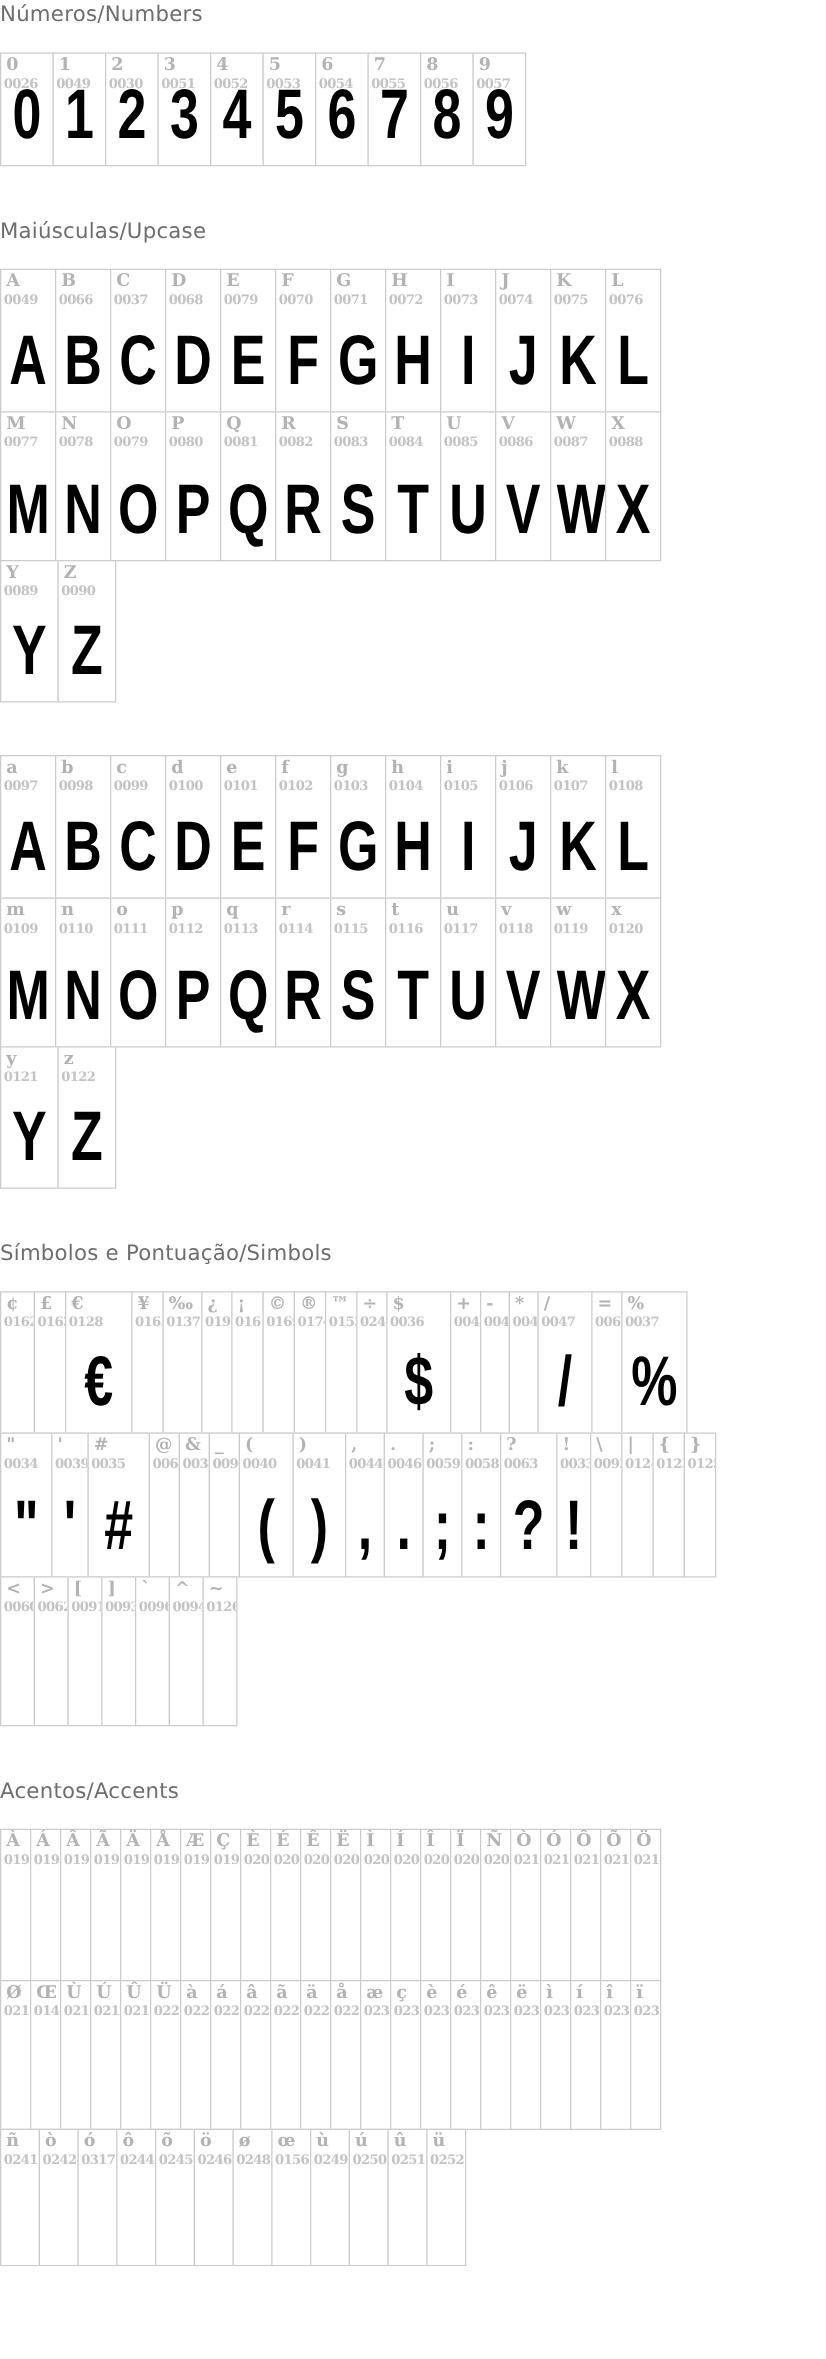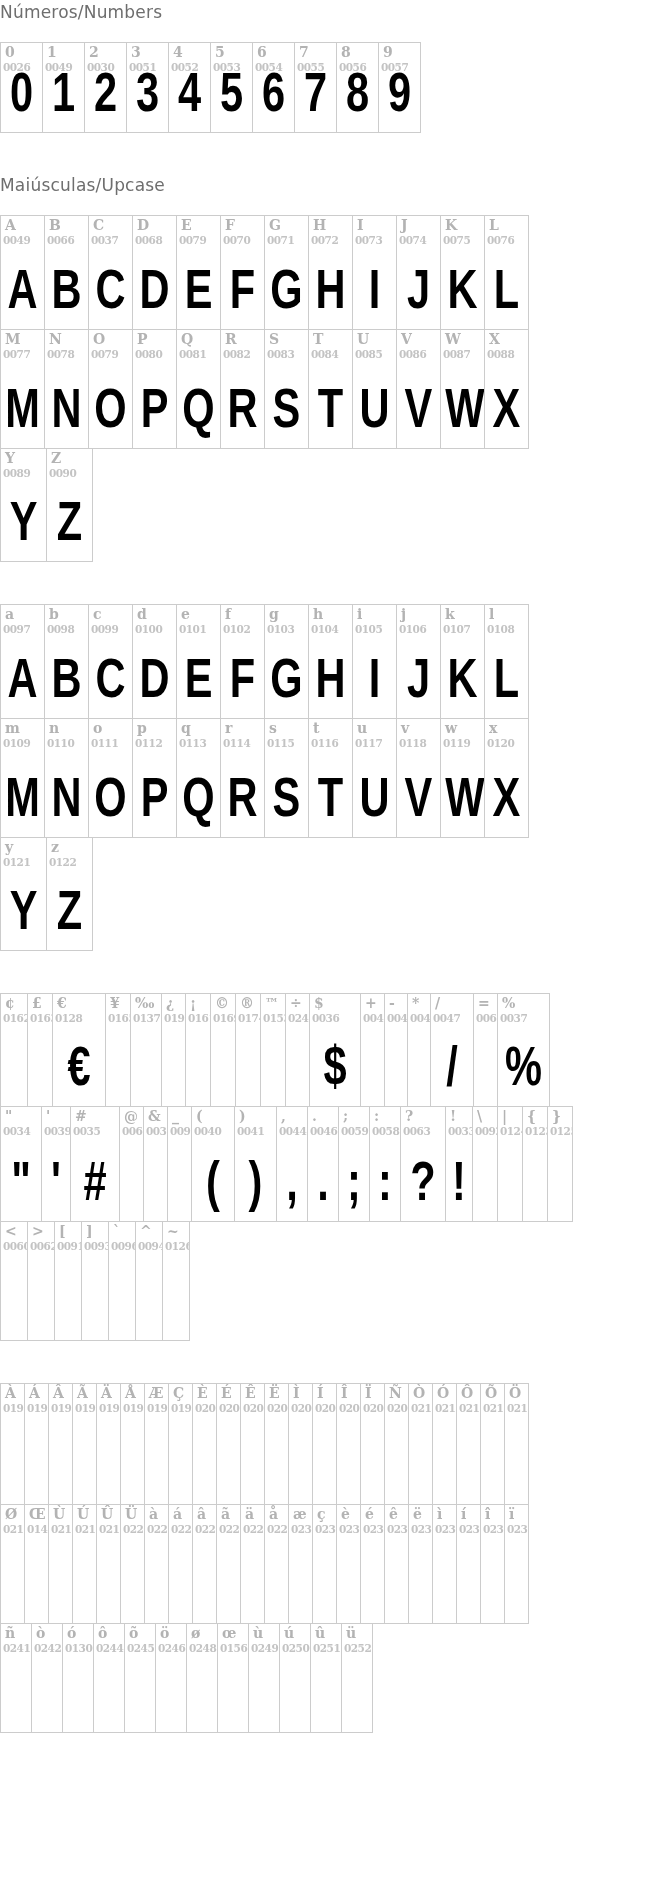--- a/index.html
+++ b/index.html
@@ -472,20 +472,21 @@
   <div class="glyph-cell" style="width: 47px; height: 114px;">
     <span class="cell-char">z</span>
     <span class="cell-code">0122</span>
     <span class="cell-glyph">Z</span>
   </div>
 </div>
         </div>
   </div>
 
   <div class="section">
+    <h2 class="section-title">Símbolos e Pontuação/Simbols</h2>
     <div class="glyph-grid">
           <div class="glyph-row">
   <div class="glyph-cell" style="width: 28px; height: 114px;">
     <span class="cell-char">¢</span>
     <span class="cell-code">0162</span>
     <span class="cell-glyph"></span>
   </div>
 
   <div class="glyph-cell" style="width: 26px; height: 114px;">
     <span class="cell-char">£</span>
@@ -738,20 +739,21 @@
   <div class="glyph-cell" style="width: 28px; height: 120px;">
     <span class="cell-char">~</span>
     <span class="cell-code">0126</span>
     <span class="cell-glyph"></span>
   </div>
 </div>
         </div>
   </div>
 
   <div class="section">
+    <h2 class="section-title">Acentos/Accents</h2>
     <div class="glyph-grid">
           <div class="glyph-row">
   <div class="glyph-cell" style="width: 25px; height: 122px;">
     <span class="cell-char">À</span>
     <span class="cell-code">0192</span>
     <span class="cell-glyph"></span>
   </div>
 
   <div class="glyph-cell" style="width: 25px; height: 122px;">
     <span class="cell-char">Á</span>
@@ -1020,21 +1022,21 @@
   </div>
 
   <div class="glyph-cell" style="width: 32px; height: 110px;">
     <span class="cell-char">ò</span>
     <span class="cell-code">0242</span>
     <span class="cell-glyph"></span>
   </div>
 
   <div class="glyph-cell" style="width: 32px; height: 110px;">
     <span class="cell-char">ó</span>
-    <span class="cell-code">0130</span>
+    <span class="cell-code">0317</span>
     <span class="cell-glyph"></span>
   </div>
 
   <div class="glyph-cell" style="width: 32px; height: 110px;">
     <span class="cell-char">ô</span>
     <span class="cell-code">0244</span>
     <span class="cell-glyph"></span>
   </div>
 
   <div class="glyph-cell" style="width: 32px; height: 110px;">

